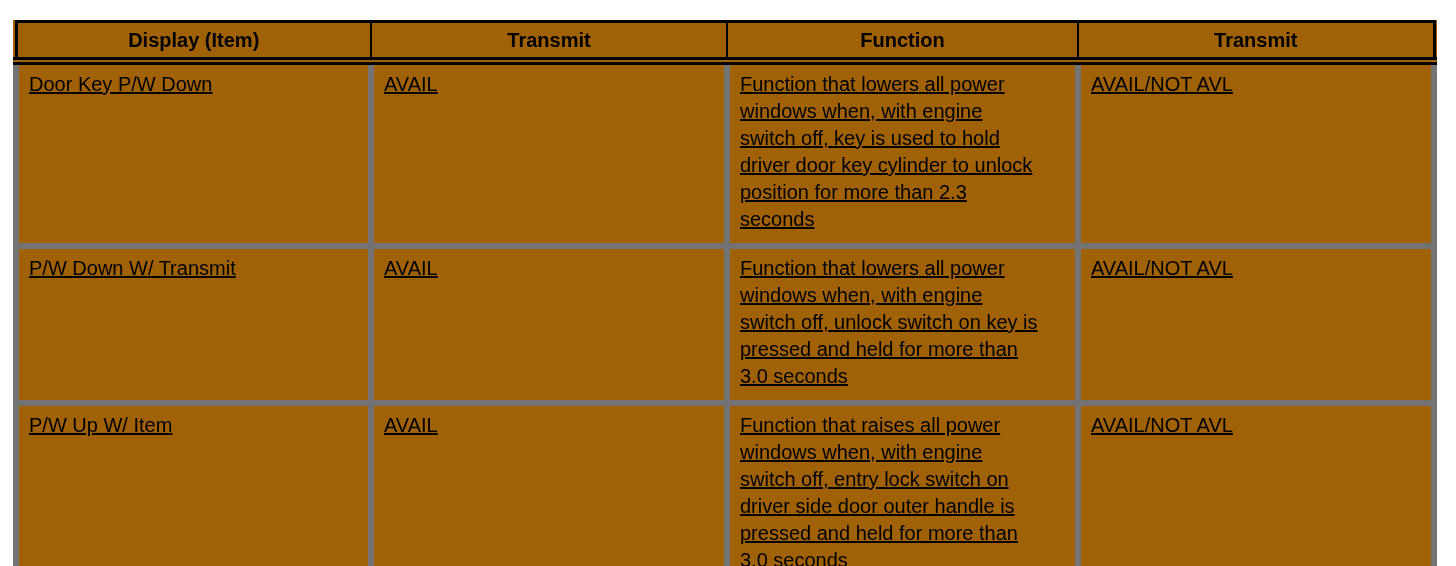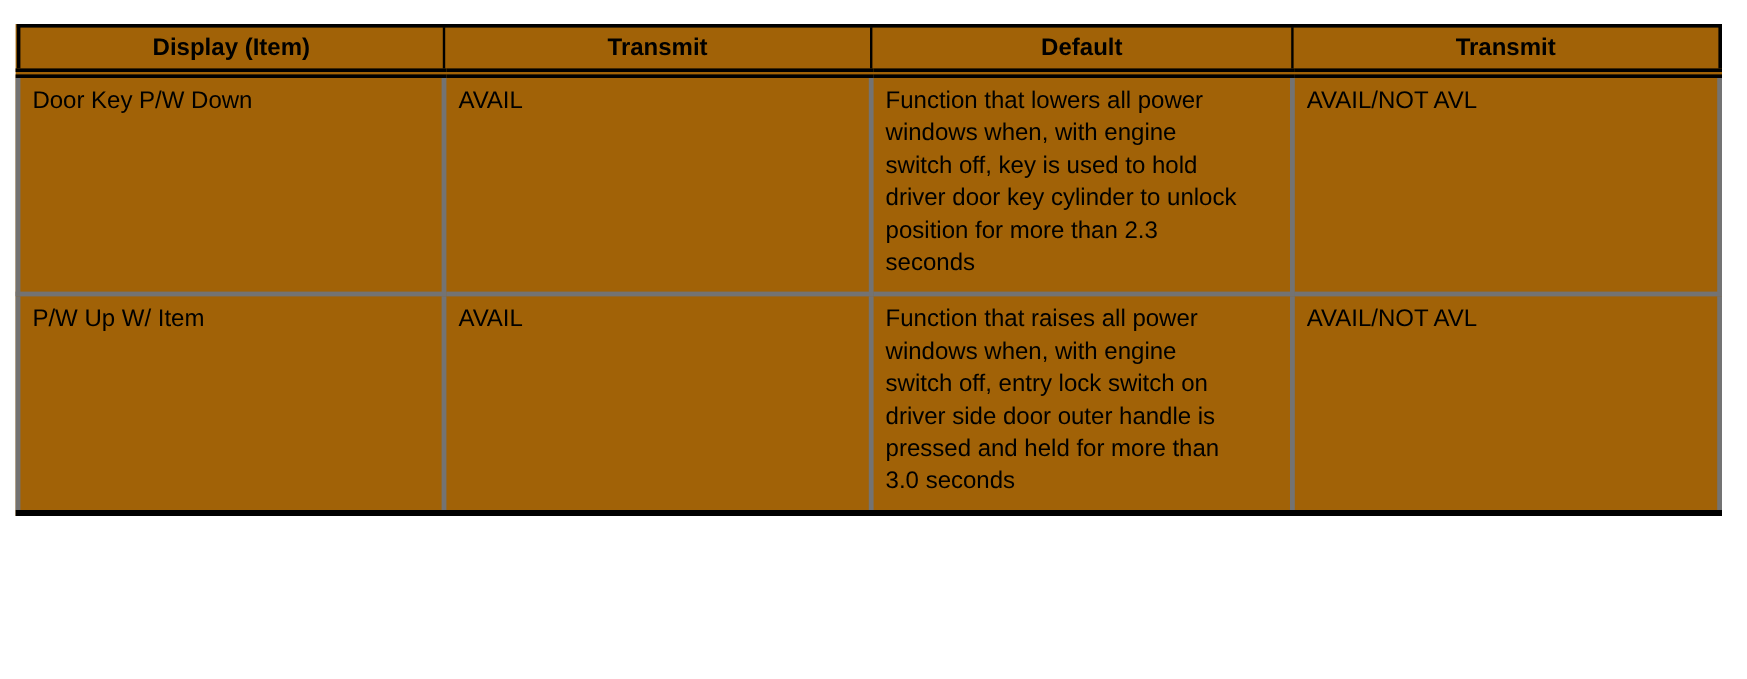--- a/index.html
+++ b/index.html
@@ -37,28 +37,29 @@
     border-bottom: 8px double #000000;
     font-size: 20px;
     font-weight: bold;
     text-align: center;
     vertical-align: middle;
     padding: 5px 8px;
     line-height: 1.2;
     color: #000000;
   }
   table.settings-table td {
-    border: 4px solid #737373;
+    border: 6px solid #737373;
     font-size: 20px;
     font-weight: normal;
     text-align: left;
     vertical-align: top;
     padding: 6px 10px 10px 10px;
     line-height: 1.35;
     color: #000000;
+    text-decoration: underline;
   }
   td.cell-contents {
     white-space: pre-line;
   }
   
   col.c1 { width: 355px; }
   col.c2 { width: 356px; }
   col.c3 { width: 351px; }
   col.c4 { width: 356px; }
 </style>
@@ -70,34 +71,44 @@
     <colgroup>
       <col class="c1">
         <col class="c2">
         <col class="c3">
         <col class="c4">
     </colgroup>
     <thead>
       <tr>
         <th>Display (Item)</th>
         <th>Transmit</th>
-        <th>Default</th>
+        <th>Function</th>
         <th>Transmit</th>
       </tr>
     </thead>
     <tbody>
       <tr>
         <td class="cell-display">Door Key P/W Down</td>
         <td class="cell-default">AVAIL</td>
         <td class="cell-contents">Function that lowers all power
 windows when, with engine
 switch off, key is used to hold
 driver door key cylinder to unlock
 position for more than 2.3
 seconds</td>
+        <td class="cell-setting">AVAIL/NOT AVL</td>
+      </tr>
+      <tr>
+        <td class="cell-display">P/W Down W/ Transmit</td>
+        <td class="cell-default">AVAIL</td>
+        <td class="cell-contents">Function that lowers all power
+windows when, with engine
+switch off, unlock switch on key is
+pressed and held for more than
+3.0 seconds</td>
         <td class="cell-setting">AVAIL/NOT AVL</td>
       </tr>
       <tr>
         <td class="cell-display">P/W Up W/ Item</td>
         <td class="cell-default">AVAIL</td>
         <td class="cell-contents">Function that raises all power
 windows when, with engine
 switch off, entry lock switch on
 driver side door outer handle is
 pressed and held for more than

